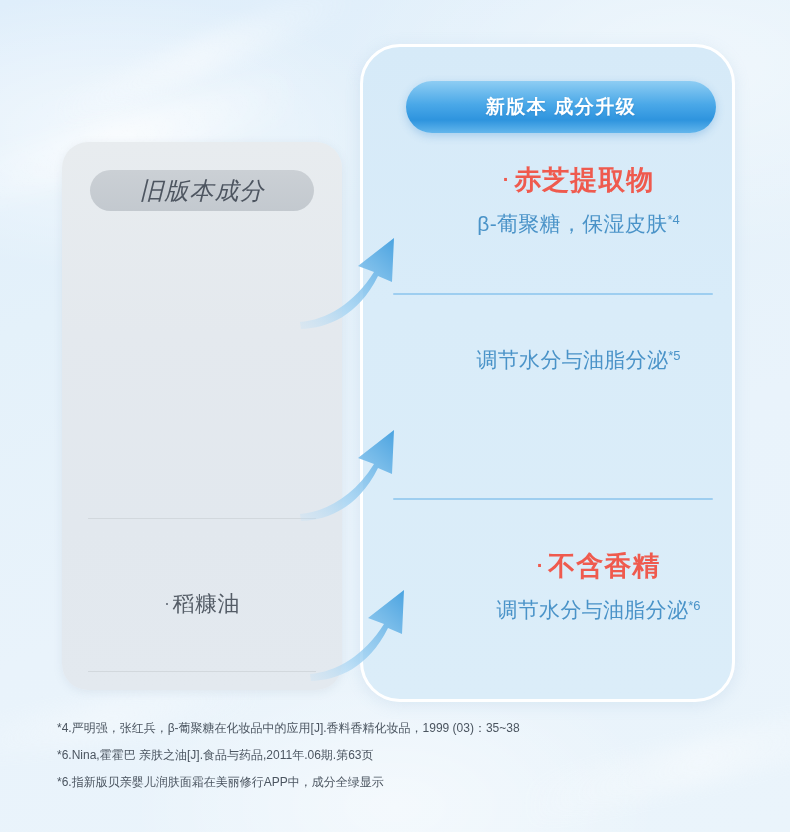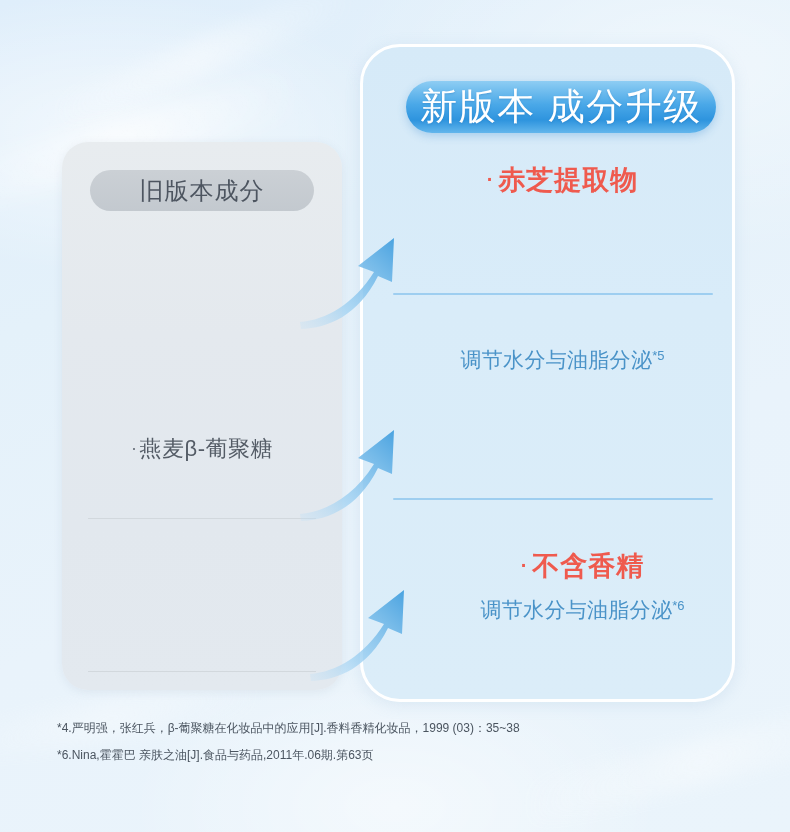--- a/index.html
+++ b/index.html
@@ -56,20 +56,21 @@
     border-radius: 21px;
     background: linear-gradient(180deg, #cbd0d5 0%, #c3c9cf 100%);
     display: flex;
     align-items: center;
     justify-content: center;
   }
   #old-badge .badge-text {
     font-size: 24px;
     color: #4d5560;
     letter-spacing: 1px;
+    font-style: italic;
   }
   .old-item {
     position: absolute;
     left: 0;
     width: 280px;
     text-align: center;
     font-size: 22px;
     color: #545c66;
     letter-spacing: 0.5px;
   }
@@ -114,28 +115,28 @@
     width: 310px;
     height: 52px;
     border-radius: 26px;
     background: linear-gradient(180deg, #8ecdf3 0%, #4aa8e8 45%, #2e94de 75%, #63b6ec 100%);
     box-shadow: 0 3px 9px rgba(60,140,210,0.30);
     display: flex;
     align-items: center;
     justify-content: center;
   }
   #new-badge .badge-text {
-    font-size: 37px;
-    font-weight: normal;
+    font-size: 19px;
+    font-weight: bold;
     color: #ffffff;
     letter-spacing: 1.5px;
     text-shadow: 0 1px 2px rgba(30,110,180,0.35);
   }
 
-  .new-section { position: absolute; left: 12px; width: 375px; text-align: center; }
+  .new-section { position: absolute; left: 0; width: 375px; text-align: center; padding-left: 28px; }
   #new-sec-0 { top: 117px; }
   #new-sec-1 { top: 287px; }
   #new-sec-2 { top: 503px; margin-left: 20px; }
 
   .sec-title {
     font-size: 27px;
     font-weight: bold;
     color: #ef5a4e;
     letter-spacing: 1px;
     line-height: 1.25;
@@ -204,43 +205,44 @@
   <div class="wisp wisp-b"></div>
   <div class="wisp wisp-c"></div>
   <div class="wisp wisp-d"></div>
 
   <div id="old-card">
 
     <div id="old-badge">
       <span class="badge-text">旧版本成分</span>
     </div>
 
-    <div class="old-item" id="old-item-0">
-      <span class="dot">·</span><span>燕麦β-葡聚糖</span>
-    </div>
 
     <div class="old-divider" id="old-div-0"></div>
 
+    <div class="old-item" id="old-item-1">
+      <span class="dot">·</span><span>稻糠油</span>
+    </div>
 
     <div class="old-divider" id="old-div-1"></div>
 
 
   </div>
 
   <div id="new-card">
 
     <div id="new-badge">
       <span class="badge-text">新版本 成分升级</span>
     </div>
 
     <div class="new-section" id="new-sec-0">
       <div class="sec-title">
         <span class="dot">·</span><span>赤芝提取物</span>
       </div>
       <div class="sec-desc">
+        <div><span>β-葡聚糖，保湿皮肤</span><span class="sup">*4</span></div>
       </div>
     </div>
 
     <div class="new-divider" id="new-div-0"></div>
 
     <div class="new-section" id="new-sec-1">
       <div class="sec-desc">
         <div><span>调节水分与油脂分泌</span><span class="sup">*5</span></div>
       </div>
     </div>
@@ -287,15 +289,16 @@
         <stop offset="35%" stop-color="#9fd1f2" stop-opacity="0.75"></stop>
         <stop offset="100%" stop-color="#4aa3e0" stop-opacity="1"></stop>
       </linearGradient>
     </defs>
     <path d="M2 96 C 28 94, 56 78, 76 46 L 60 40 L 96 12 L 94 56 L 80 50 C 60 90, 30 102, 3 103 Z" fill="url(#agrad2)"></path>
   </svg>
 
   <div id="footnotes">
     <div class="footnote">*4.严明强，张红兵，β-葡聚糖在化妆品中的应用[J].香料香精化妆品，1999 (03)：35~38</div>
     <div class="footnote">*6.Nina,霍霍巴 亲肤之油[J].食品与药品,2011年.06期.第63页</div>
+    <div class="footnote">*6.指新版贝亲婴儿润肤面霜在美丽修行APP中，成分全绿显示</div>
   </div>
 
 </div>
 
 </body></html>

